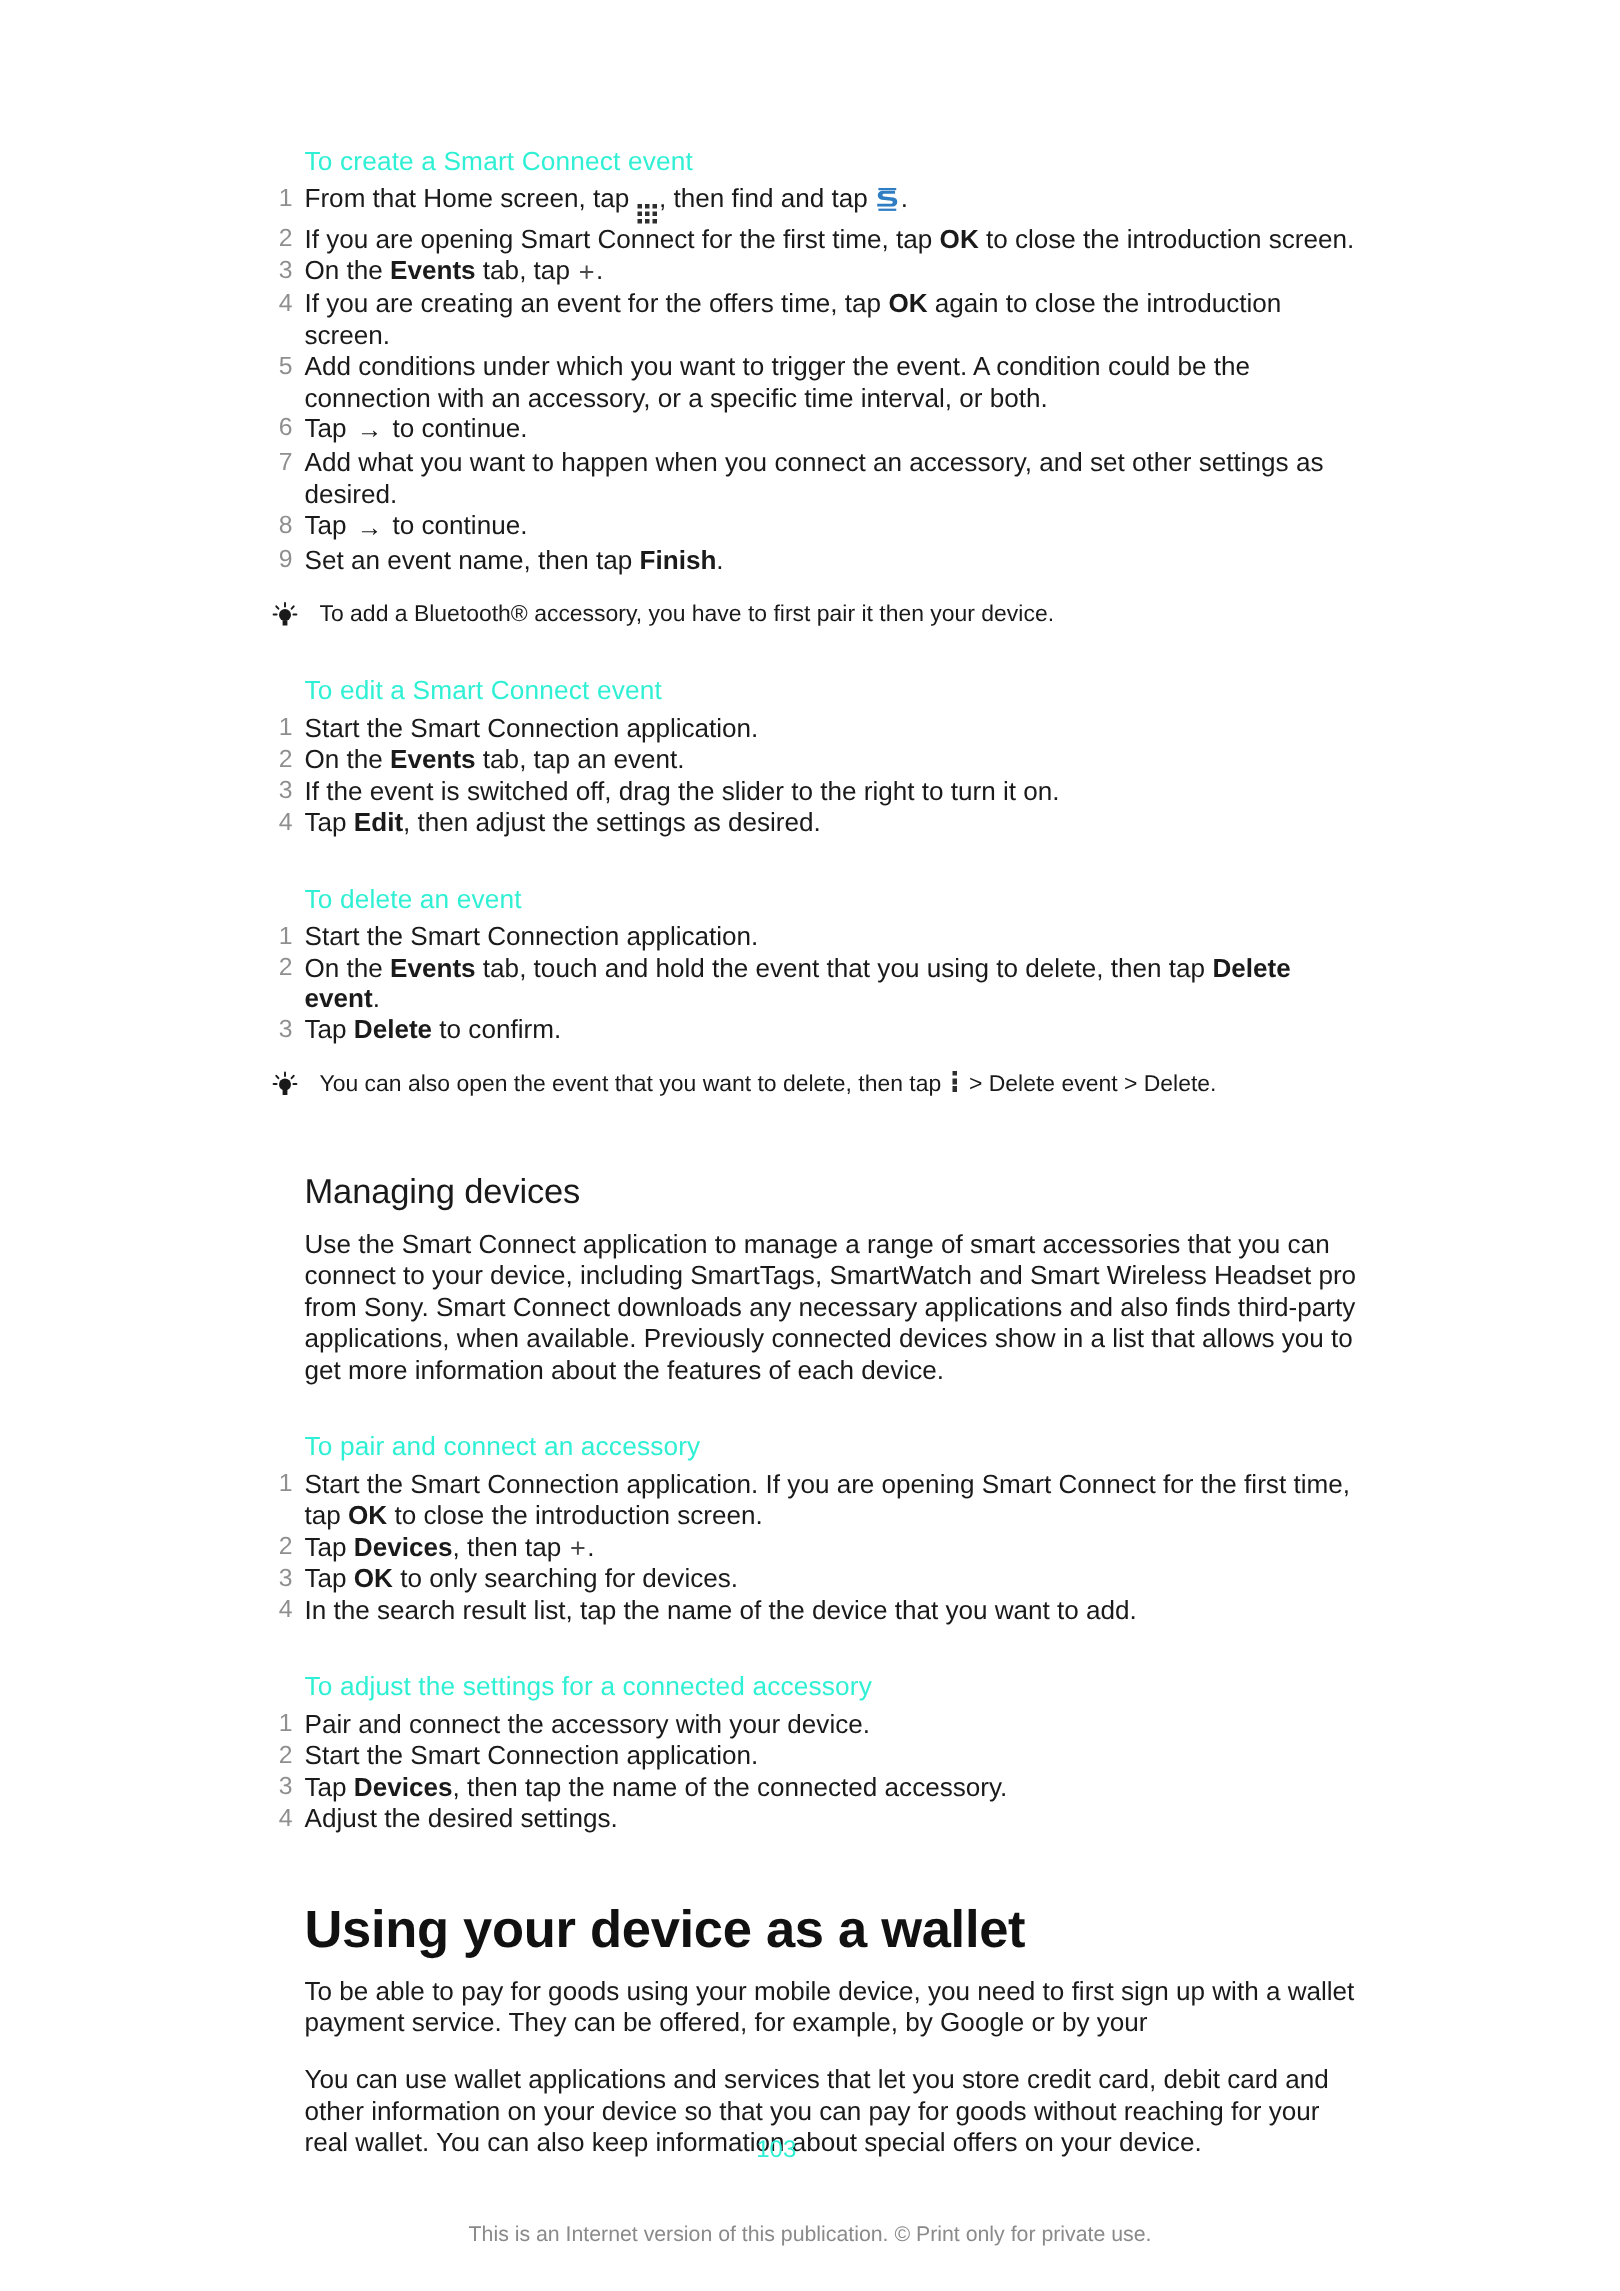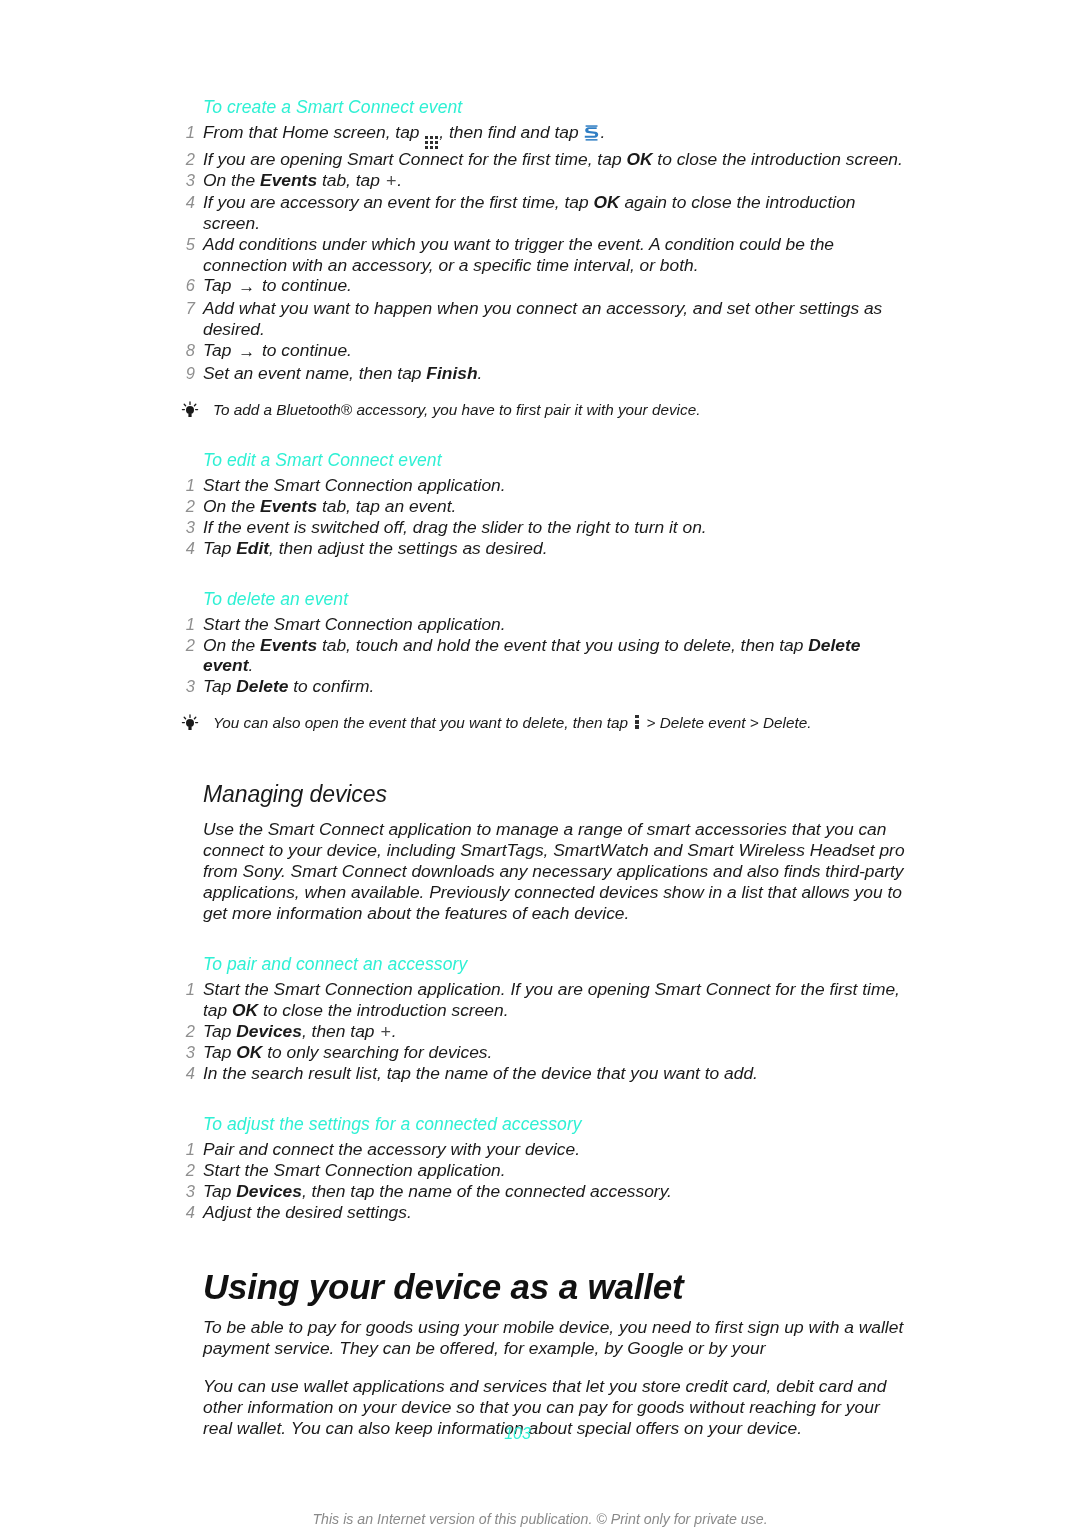--- a/index.html
+++ b/index.html
@@ -13,21 +13,20 @@
     font-family: "Liberation Sans", sans-serif;
     color: #1a1a1a;
     position: relative;
     overflow: hidden;
   }
   .page {
     position: absolute;
     left: 0; top: 0;
     width: 1080px;
     height: 1527px;
-    font-style: italic;
   }
   .content {
     position: absolute;
     left: 178px;
     top: 96px;
     width: 730px;
   }
 
   
   .h-sub {
@@ -175,21 +174,20 @@
   }
   .footnote {
     position: absolute;
     left: 0;
     top: 1481px;
     width: 1080px;
     text-align: center;
     color: #8a8a8a;
     font-size: 14.2px;
     line-height: 18px;
-    margin-top: 29px;
   }
 </style>
 </head>
 <body>
 
 <div class="page">
   <div class="content">
 
     <div class="sec">
       <div class="h-sub">To create a Smart Connect event</div>
@@ -208,21 +206,21 @@
             </span><span>, then find and tap </span><span class="s-icon"><svg width="15" height="16" viewBox="0 0 15 16">
                 <path d="M2.5 2.2h10.2v1.9H5.4c-.7 0-1.1.4-1.1.9 0 .5.4.9 1 1l6.3.7c1.5.2 2.6 1.3 2.6 2.8 0 1.8-1.4 3.2-3.4 3.2H.8v-1.9h9.1c.8 0 1.3-.4 1.3-1 0-.5-.4-.9-1.1-1l-6.2-.7C2.3 7.9 1.2 6.8 1.2 5.3c0-1.8 1.4-3.1 3.4-3.1z" fill="#2f7ec4"></path>
                 <rect x="1.6" y="0.3" width="11.9" height="1.5" fill="#2f7ec4"></rect>
                 <rect x="1.6" y="14.1" width="11.9" height="1.5" fill="#2f7ec4"></rect>
               </svg></span><span>.</span></li>
 
         <li><span>If you are opening Smart Connect for the first time, tap </span><b>OK</b><span> to close the introduction screen.</span></li>
 
         <li><span>On the </span><b>Events</b><span> tab, tap </span><span class="plus-icon">+</span><span>.</span></li>
 
-        <li><span>If you are accessory an event for the first time, tap </span><b>OK</b><span> again to close the introduction screen.</span></li>
+        <li><span>If you are creating an event for the offers time, tap </span><b>OK</b><span> again to close the introduction screen.</span></li>
 
         <li>Add conditions under which you want to trigger the event. A condition could be the connection with an accessory, or a specific time interval, or both.</li>
 
         <li><span>Tap </span><span class="arrow-icon">→</span><span> to continue.</span></li>
 
         <li>Add what you want to happen when you connect an accessory, and set other settings as desired.</li>
 
         <li><span>Tap </span><span class="arrow-icon">→</span><span> to continue.</span></li>
 
         <li><span>Set an event name, then tap </span><b>Finish</b><span>.</span></li>
@@ -235,21 +233,21 @@
               <line x1="10" y1="1" x2="10" y2="3.4"></line>
               <line x1="4.2" y1="3.2" x2="5.6" y2="4.8"></line>
               <line x1="15.8" y1="3.2" x2="14.4" y2="4.8"></line>
               <line x1="2.4" y1="8.6" x2="4.4" y2="8.6"></line>
               <line x1="17.6" y1="8.6" x2="15.6" y2="8.6"></line>
             </g>
             <circle cx="10" cy="9" r="4" fill="#1a1a1a"></circle>
             <rect x="8.4" y="12.6" width="3.2" height="3.4" fill="#1a1a1a"></rect>
           </svg>
         </span>
-        <span>To add a Bluetooth® accessory, you have to first pair it with your device.</span>
+        <span>To add a Bluetooth® accessory, you have to first pair it then your device.</span>
       </div>
     </div>
 
     <div class="gap-sec"></div>
 
     <div class="sec">
       <div class="h-sub">To edit a Smart Connect event</div>
       <ol class="steps">
         <li>Start the Smart Connection application.</li>
         <li><span>On the </span><b>Events</b><span> tab, tap an event.</span></li>

